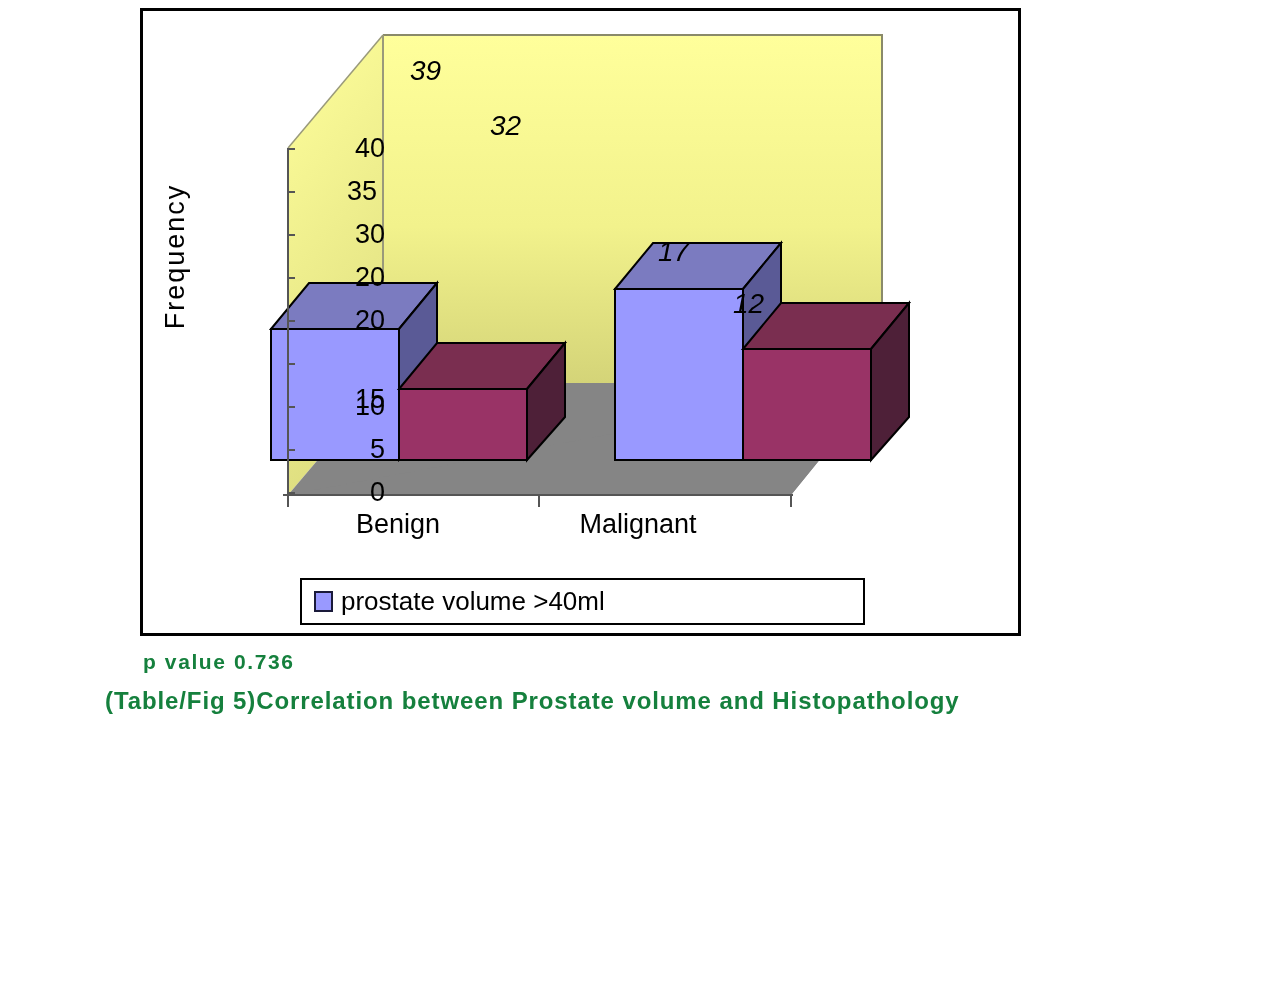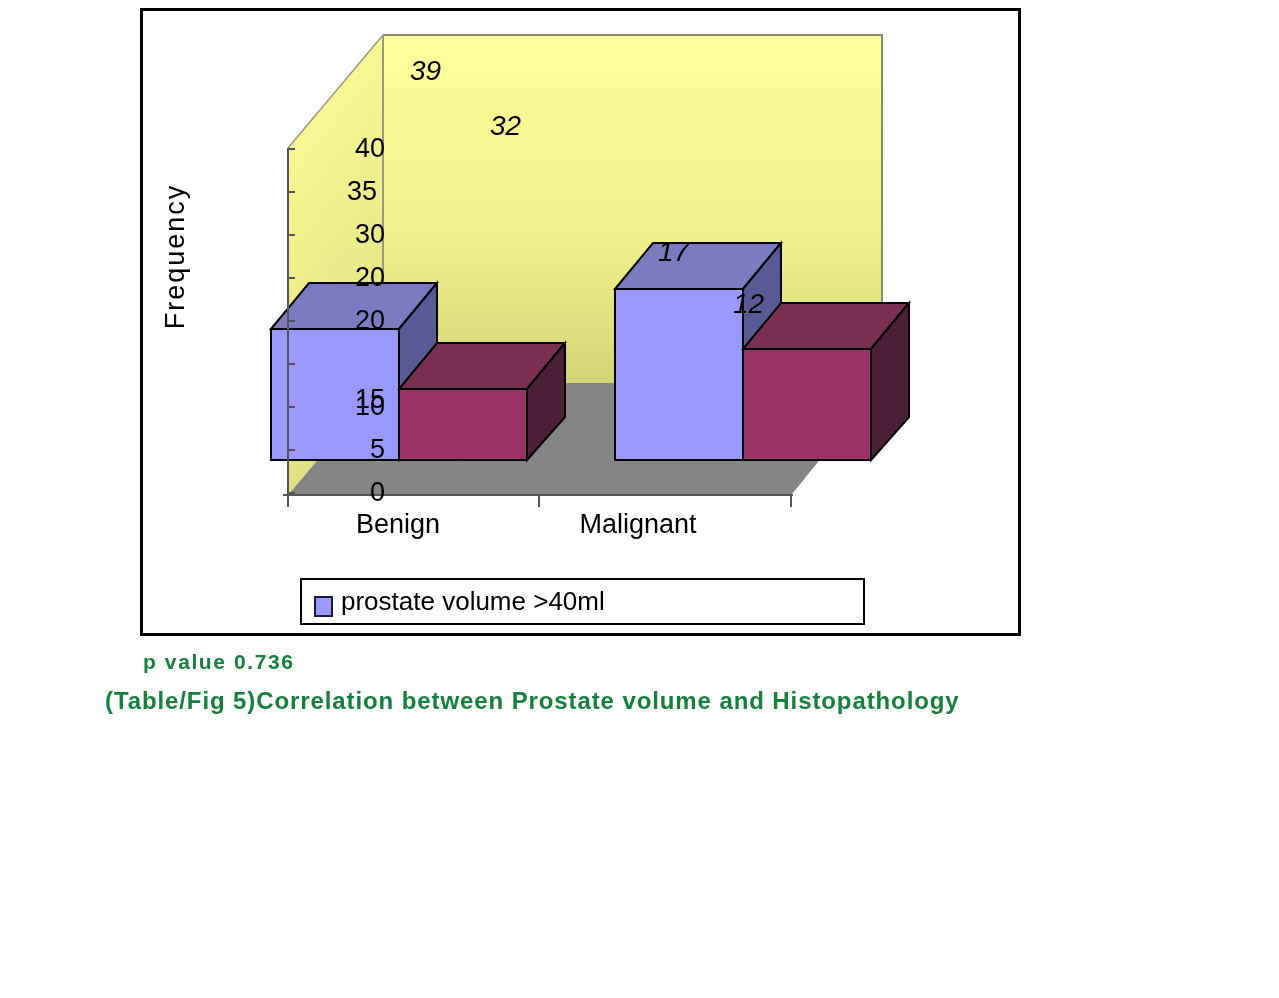--- a/index.html
+++ b/index.html
@@ -36,21 +36,21 @@
     position:absolute;font-size:28px;color:#000;
     font-family:"Liberation Sans",sans-serif;white-space:nowrap;font-style:italic;
   }
 
   
   #legend{
     position:absolute;left:157px;top:567px;width:565px;height:47px;
     border:2px solid #000;background:#fff;box-sizing:border-box;
     display:flex;align-items:center;padding:0 12px;
   }
-  .legend-entry{display:flex;align-items:flex-end;white-space:nowrap;}
+  .legend-entry{display:flex;align-items:center;white-space:nowrap;}
   .legend-swatch{
     width:19px;height:21px;border:2px solid #1a1a3a;box-sizing:border-box;
     margin-right:8px;flex:0 0 auto;
   }
   .legend-text{font-size:26px;color:#000;font-family:"Liberation Sans",sans-serif;}
   .legend-gap{width:18px;flex:0 0 auto;}
 
   
   .caption-line{
     position:absolute;font-family:"Liberation Sans",sans-serif;

